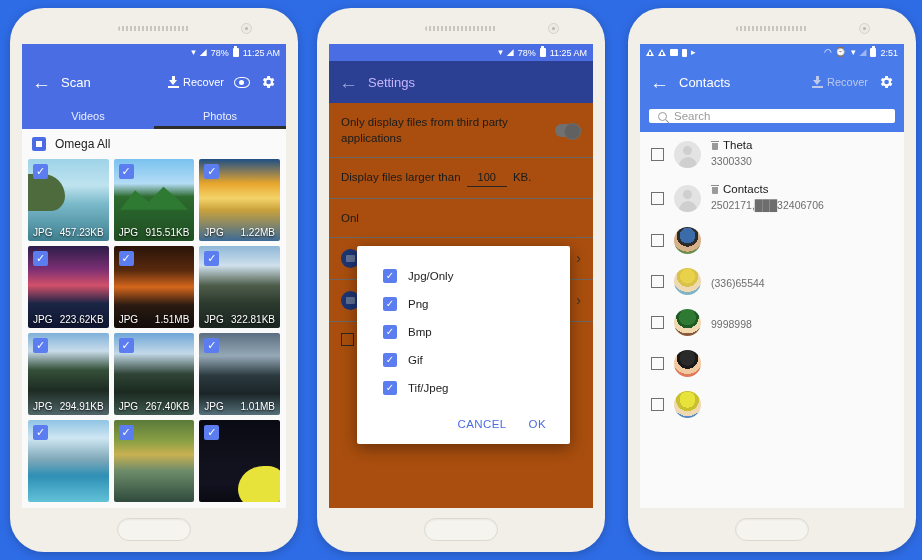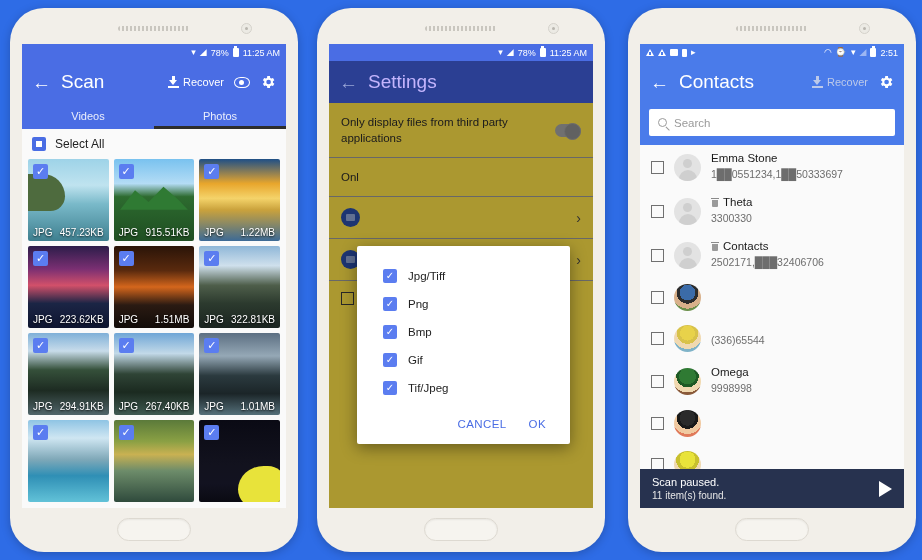--- a/index.html
+++ b/index.html
@@ -76,21 +76,21 @@
 
   
   .appbar {
     display: flex; align-items: center;
     height: 42px; padding: 0 10px; gap: 10px;
   }
   .ab-blue  { background: #4a6de4; }
   .ab-dark  { background: #2b3f93; }
   .ab-blue3 { background: #4a7bea; }
   .back-arrow { font-size: 19px; color: #fff; line-height: 1; cursor: pointer; }
-  .app-title { font-size: 19px; color: #fff; }
+  .app-title { font-size: 13px; color: #fff; }
   .app-title.dim { color: #c4b5fd; }
   .ab-spacer { flex: 1; }
   .ab-action { display: flex; align-items: center; gap: 4px; color: #fff; font-size: 11px; }
   .ab-action.dim { color: #bcc9ea; }
   .dl-icon { display:inline-block; width:11px; height:12px; position: relative; }
   .dl-icon::before{content:'';position:absolute;left:4px;top:0;width:3px;height:5px;background:currentColor;}
   .dl-icon::after{content:'';position:absolute;left:1px;top:4px;border-left:4.5px solid transparent;border-right:4.5px solid transparent;border-top:5px solid currentColor;}
   .dl-bar{position:absolute;bottom:0;left:0;width:11px;height:2px;background:currentColor;}
   .eye-icon{width:16px;height:11px;border:1.6px solid #fff;border-radius:50% / 60%;position:relative;}
   .eye-icon::after{content:'';position:absolute;left:4.4px;top:2.2px;width:5px;height:5px;border-radius:50%;background:#fff;}
@@ -146,21 +146,21 @@
   .ph-f{background:linear-gradient(180deg,#8fb7d8 0%,#cfe0ec 24%,#4e5e4a 48%,#2c3a2e 70%,#1a2420 100%);}
   .ph-g{background:linear-gradient(180deg,#7fb0d8 0%,#c8dcea 22%,#35503a 45%,#1d2b22 70%,#51666b 100%);}
   .ph-h{background:linear-gradient(180deg,#6fa6d6 0%,#c2d9e8 25%,#2f4436 50%,#1b2a20 72%,#3f5a52 100%);}
   .ph-i{background:linear-gradient(180deg,#5c6f82 0%,#95a8b6 28%,#2b3a3f 52%,#1b2528 74%,#55707a 100%);}
   .ph-j{background:linear-gradient(180deg,#8fc4e4 0%,#cfe6f2 22%,#7fa8b8 48%,#2f8fb5 68%,#62c2d8 100%);}
   .ph-k{background:linear-gradient(180deg,#5b7a3a 0%,#8aa044 26%,#c9b152 42%,#6d8c6a 62%,#2f4a3c 100%);}
   .ph-l{background:linear-gradient(180deg,#0a0a14 0%,#12121e 55%,#121220 78%,#0a0a12 100%);}
   .ph-l::after{content:'';position:absolute;right:-6%;bottom:-8%;width:58%;height:52%;background:#e8e33a;border-radius:60% 40% 50% 50%;}
 
   
-  .settings-body { position:relative; height: 405px; background:#fde047; }
+  .settings-body { position:relative; height: 405px; background:#f97316; }
   .set-row {
     display:flex; align-items:center; gap:10px;
     padding: 11px 12px; border-bottom:1px solid #9a9a9a;
     font-size: 11.5px; color:#2a2a2a;
   }
   .set-row .txt { flex:1; line-height:1.4; }
   .toggle {
     width:26px;height:13px;border-radius:7px;background:#a5a5a5;position:relative;
   }
   .toggle::after{content:'';position:absolute;right:0;top:-1px;width:15px;height:15px;border-radius:50%;background:#8f8f8f;border:1px solid #a0a0a0;}
@@ -187,21 +187,21 @@
   .cb-blue {
     width:14px;height:14px;border-radius:2px;background:#5b7df0;
     display:flex;align-items:center;justify-content:center;color:#fff;font-size:10px;line-height:1;
   }
   .dlg-actions { display:flex; justify-content:flex-end; gap:22px; padding: 16px 24px 6px 0; }
   .dlg-btn { font-size:11.5px; color:#4a6de4; letter-spacing:.4px; cursor:pointer; }
 
   
   .search-wrap { background:#4a7bea; padding: 6px 9px 9px 9px; }
   .search-box {
-    background:#fff; border-radius:2px; height:27px;
+    background:#fff; border-radius:2px; height:14px;
     display:flex; align-items:center; gap:7px; padding: 0 9px;
   }
   .search-ph { color:#9a9a9a; font-size:11.5px; }
   .mag { width:9px;height:9px;border:1.4px solid #9a9a9a;border-radius:50%;position:relative;}
   .mag::after{content:'';position:absolute;right:-4px;bottom:-3px;width:5px;height:1.4px;background:#9a9a9a;transform:rotate(45deg);}
   .contacts-list { background:#fafafa; }
   .c-row { display:flex; align-items:center; gap:10px; padding: 7px 11px; }
   .c-cb { width:13px;height:13px;border:1.5px solid #707070;background:transparent;flex:none; }
   .c-av { width:27px;height:27px;border-radius:50%;flex:none;background:#e3e3e3;position:relative;overflow:hidden;}
   .c-av.ghost::before{content:'';position:absolute;left:9px;top:5px;width:9px;height:9px;border-radius:50%;background:#cfcfcf;}
@@ -266,21 +266,21 @@
         </div>
       <div class="tab active">
           <span>Photos</span>
         </div>
     </div>
 
     <div class="select-all">
       <span class="cb-sq">
           <span class="inner"></span>
         </span>
-      <span>Select All</span>
+      <span>Omega All</span>
     </div>
 
     <div class="grid" id="photo-grid">
         <div class="cell">
           <div class="ph ph-a"></div>
           <div class="chk">✓</div>
           <div class="meta">
             <span>JPG</span>
             <span>457.23KB</span>
           </div>
@@ -383,20 +383,27 @@
       <span class="back-arrow" style="color:#9aa6d8">←</span>
       <span class="app-title dim">Settings</span>
     </div>
 
     <div class="settings-body">
       <div class="set-row">
         <span class="txt">Only display files from third party applications</span>
         <span class="toggle"></span>
       </div>
       <div class="set-row">
+        <span class="txt">
+          <span>Display files larger than</span>
+          <span class="inline-val">100</span>
+          <span>KB.</span>
+        </span>
+      </div>
+      <div class="set-row">
         <span class="txt">Onl</span>
       </div>
       <div class="set-row">
         <span class="circ-ico">
             <span class="g"></span>
           </span>
         <span class="txt"></span>
         <span class="chev">›</span>
       </div>
       <div class="set-row">
@@ -410,21 +417,21 @@
         <span class="cb-empty"></span>
         <span class="txt"></span>
       </div>
 
       <div class="dim-layer"></div>
 
       <div class="dialog">
         <div id="dlg-rows">
             <div class="dlg-row">
               <span class="cb-blue">✓</span>
-              <span>Jpg/Tiff</span>
+              <span>Jpg/Only</span>
             </div>
             <div class="dlg-row">
               <span class="cb-blue">✓</span>
               <span>Png</span>
             </div>
             <div class="dlg-row">
               <span class="cb-blue">✓</span>
               <span>Bmp</span>
             </div>
             <div class="dlg-row">
@@ -487,27 +494,20 @@
         <span class="mag"></span>
         <span class="search-ph">Search</span>
       </div>
     </div>
 
     <div class="contacts-list" id="contacts-list">
         <div class="c-row">
           <span class="c-cb"></span>
           <span class="c-av ghost"></span>
           <span class="c-txt"><span class="c-name">
-              <span>Emma Stone</span>
-            </span><span class="c-num">1██0551234,1██50333697</span></span>
-        </div>
-        <div class="c-row">
-          <span class="c-cb"></span>
-          <span class="c-av ghost"></span>
-          <span class="c-txt"><span class="c-name">
               <span class="trash-icon"></span>
               <span>Theta</span>
             </span><span class="c-num">3300330</span></span>
         </div>
         <div class="c-row">
           <span class="c-cb"></span>
           <span class="c-av ghost"></span>
           <span class="c-txt"><span class="c-name">
               <span class="trash-icon"></span>
               <span>Contacts</span>
@@ -518,39 +518,30 @@
           <span class="c-av a1"></span>
         </div>
         <div class="c-row">
           <span class="c-cb"></span>
           <span class="c-av a2"></span>
           <span class="c-txt"><span class="c-num">(336)65544</span></span>
         </div>
         <div class="c-row">
           <span class="c-cb"></span>
           <span class="c-av a3"></span>
-          <span class="c-txt"><span class="c-name">
-              <span>Omega</span>
-            </span><span class="c-num">9998998</span></span>
+          <span class="c-txt"><span class="c-num">9998998</span></span>
         </div>
         <div class="c-row">
           <span class="c-cb"></span>
           <span class="c-av a4"></span>
         </div>
         <div class="c-row">
           <span class="c-cb"></span>
           <span class="c-av a5"></span>
           <span class="c-txt"><span class="c-name">
               <span></span>
             </span><span class="c-num"></span></span>
         </div>
       </div>
 
-    <div class="scan-bar">
-      <span class="scan-txt">
-        <div class="scan-l1">Scan paused.</div>
-        <div class="scan-l2">11 item(s) found.</div>
-      </span>
-      <span class="play-tri"></span>
-    </div>
   </div>
   <div class="homebtn"></div>
 </div>
 
 </body></html>

